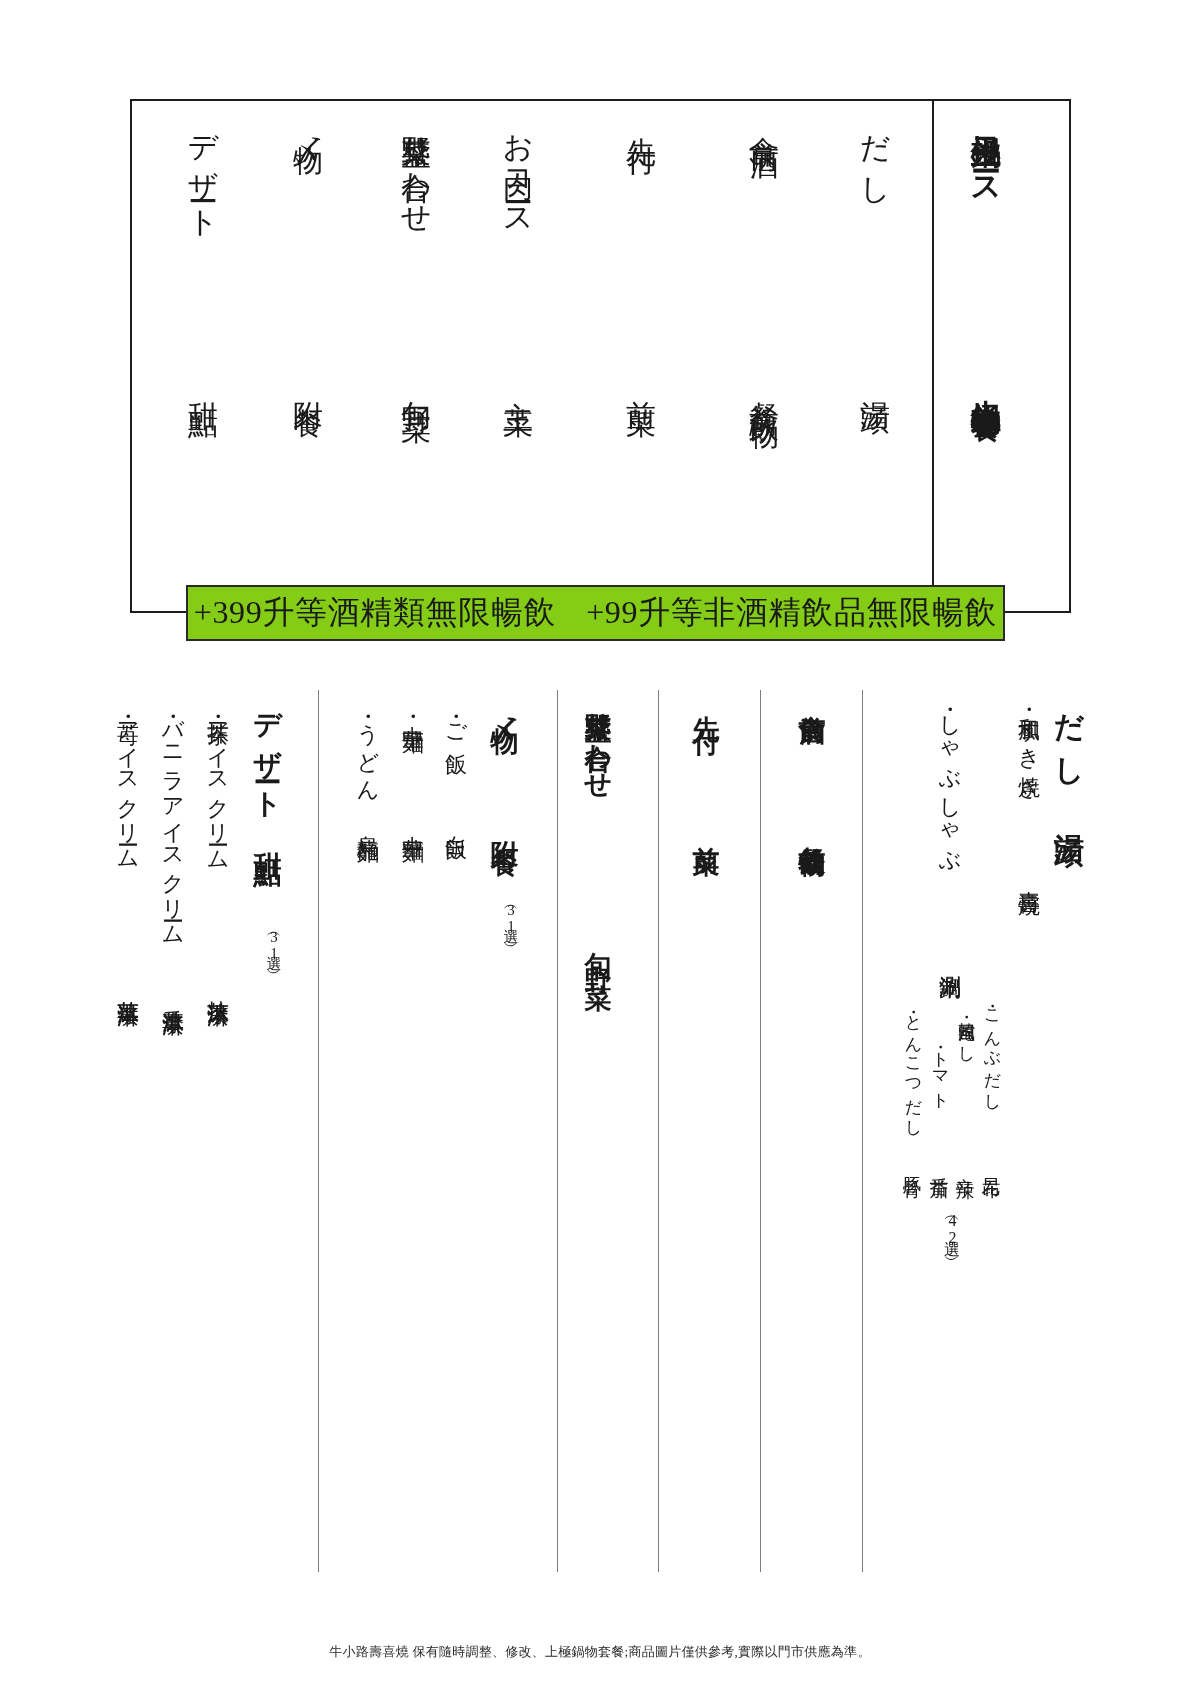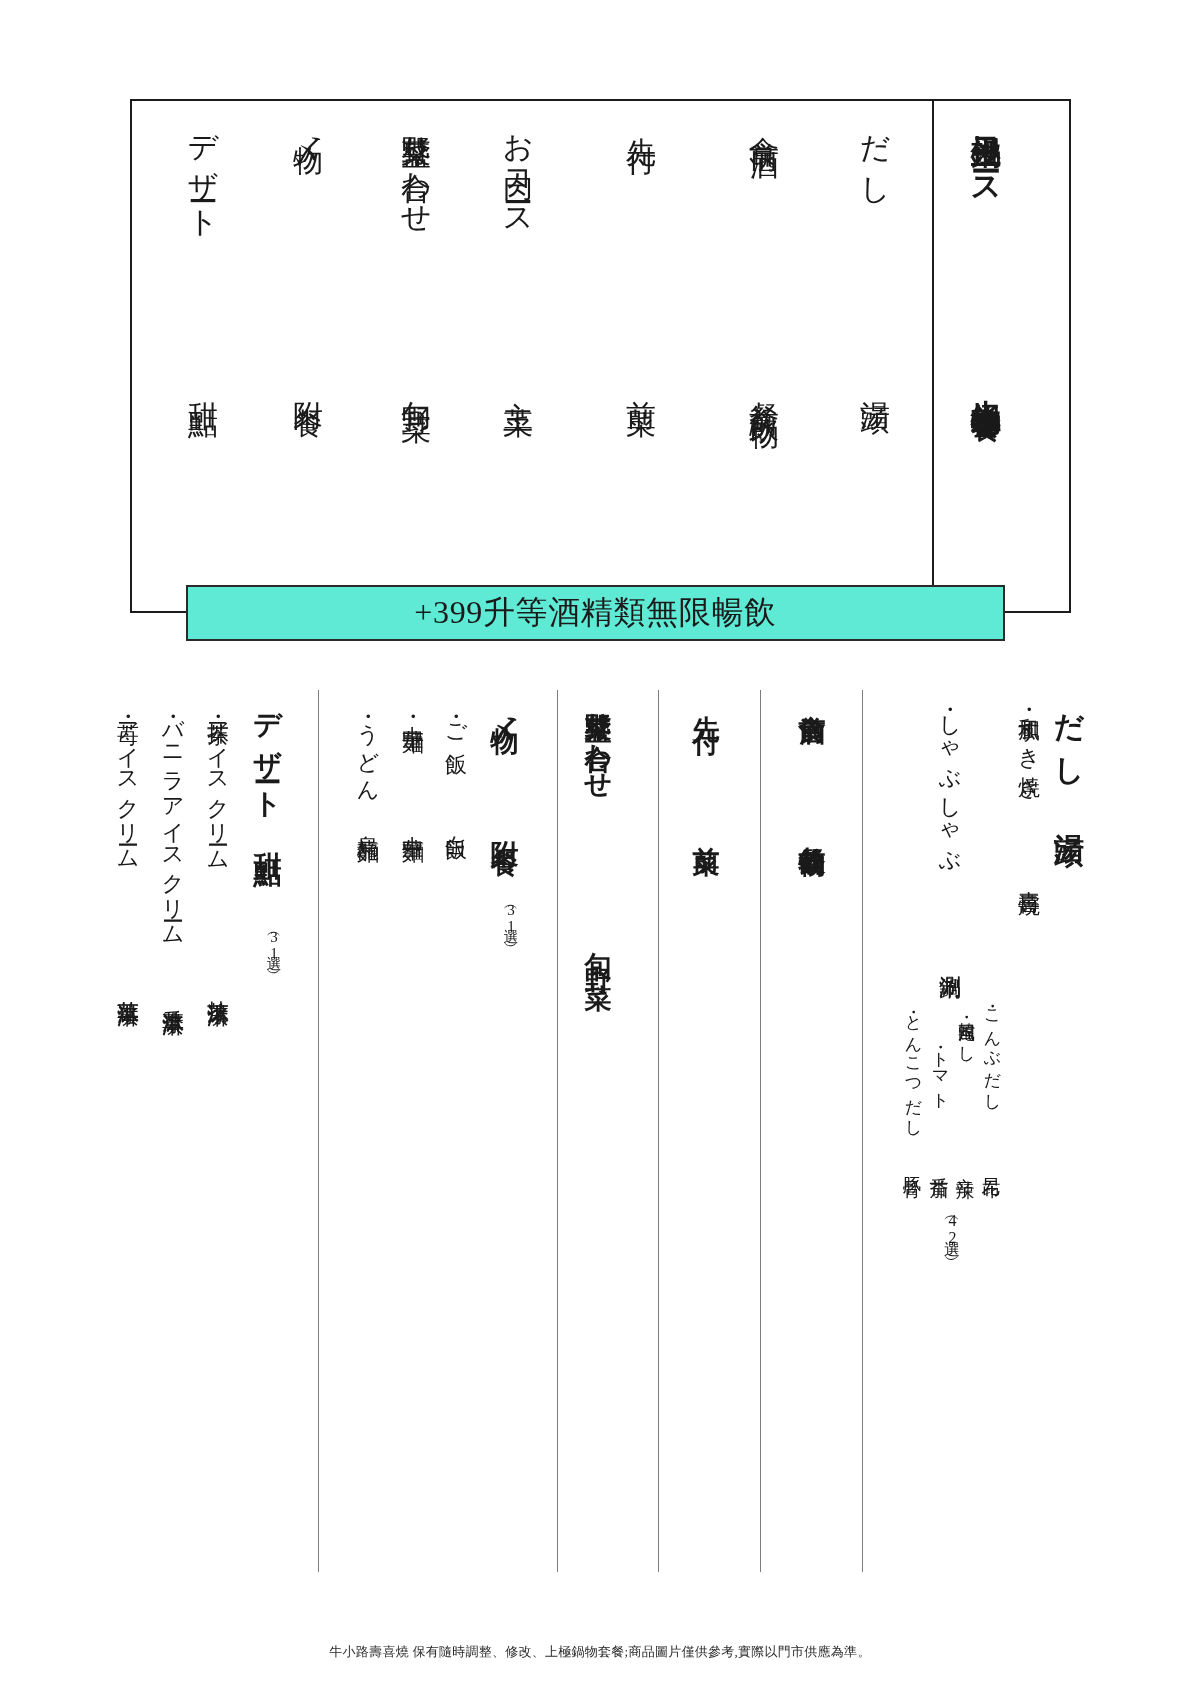--- a/index.html
+++ b/index.html
@@ -19,21 +19,21 @@
   .course-box{
     position:absolute;left:130px;top:99px;width:941px;height:514px;
     border:2px solid #1c1c1c;background:#ffffff;box-sizing:border-box;
   }
   .course-box .vline{
     position:absolute;left:800px;top:0;bottom:0;width:2px;background:#1c1c1c;
   }
   
   .banner{
     position:absolute;left:186px;top:585px;width:819px;height:56px;
-    border:2px solid #2a2a2a;background:#5eead4;box-sizing:border-box;
+    border:2px solid #2a2a2a;background:#84cc16;box-sizing:border-box;
     display:flex;align-items:center;justify-content:center;
     font-size:32px;letter-spacing:.02em;z-index:5;white-space:nowrap;
   }
   .banner .gap2{margin-left:30px;}
   
   .divider{
     position:absolute;top:690px;height:882px;width:1px;background:#7d7d7d;
   }
   .footer{
     position:absolute;left:0;top:1643px;width:100%;text-align:center;
@@ -76,20 +76,21 @@
     <span class="cn" style="top:264px;letter-spacing:.25em">附餐</span>
   </div>
   <div class="v" style="left:54px;top:12px;width:32px;font-size:30px">
     <span style="letter-spacing:.08em">デザート</span>
     <span class="cn" style="top:264px;letter-spacing:.25em">甜點</span>
   </div>
 </div>
 
 <div class="banner">
   <span>+399升等酒精類無限暢飲</span>
+  <span class="gap2">+99升等非酒精飲品無限暢飲</span>
 </div>
 
 <div class="divider" style="left:862px"></div>
 <div class="divider" style="left:760px"></div>
 <div class="divider" style="left:658px"></div>
 <div class="divider" style="left:557px"></div>
 <div class="divider" style="left:318px"></div>
 
 <div class="v b" style="left:1052px;top:692px;width:32px;font-size:30px">
   <span style="letter-spacing:.3em">だし</span>

